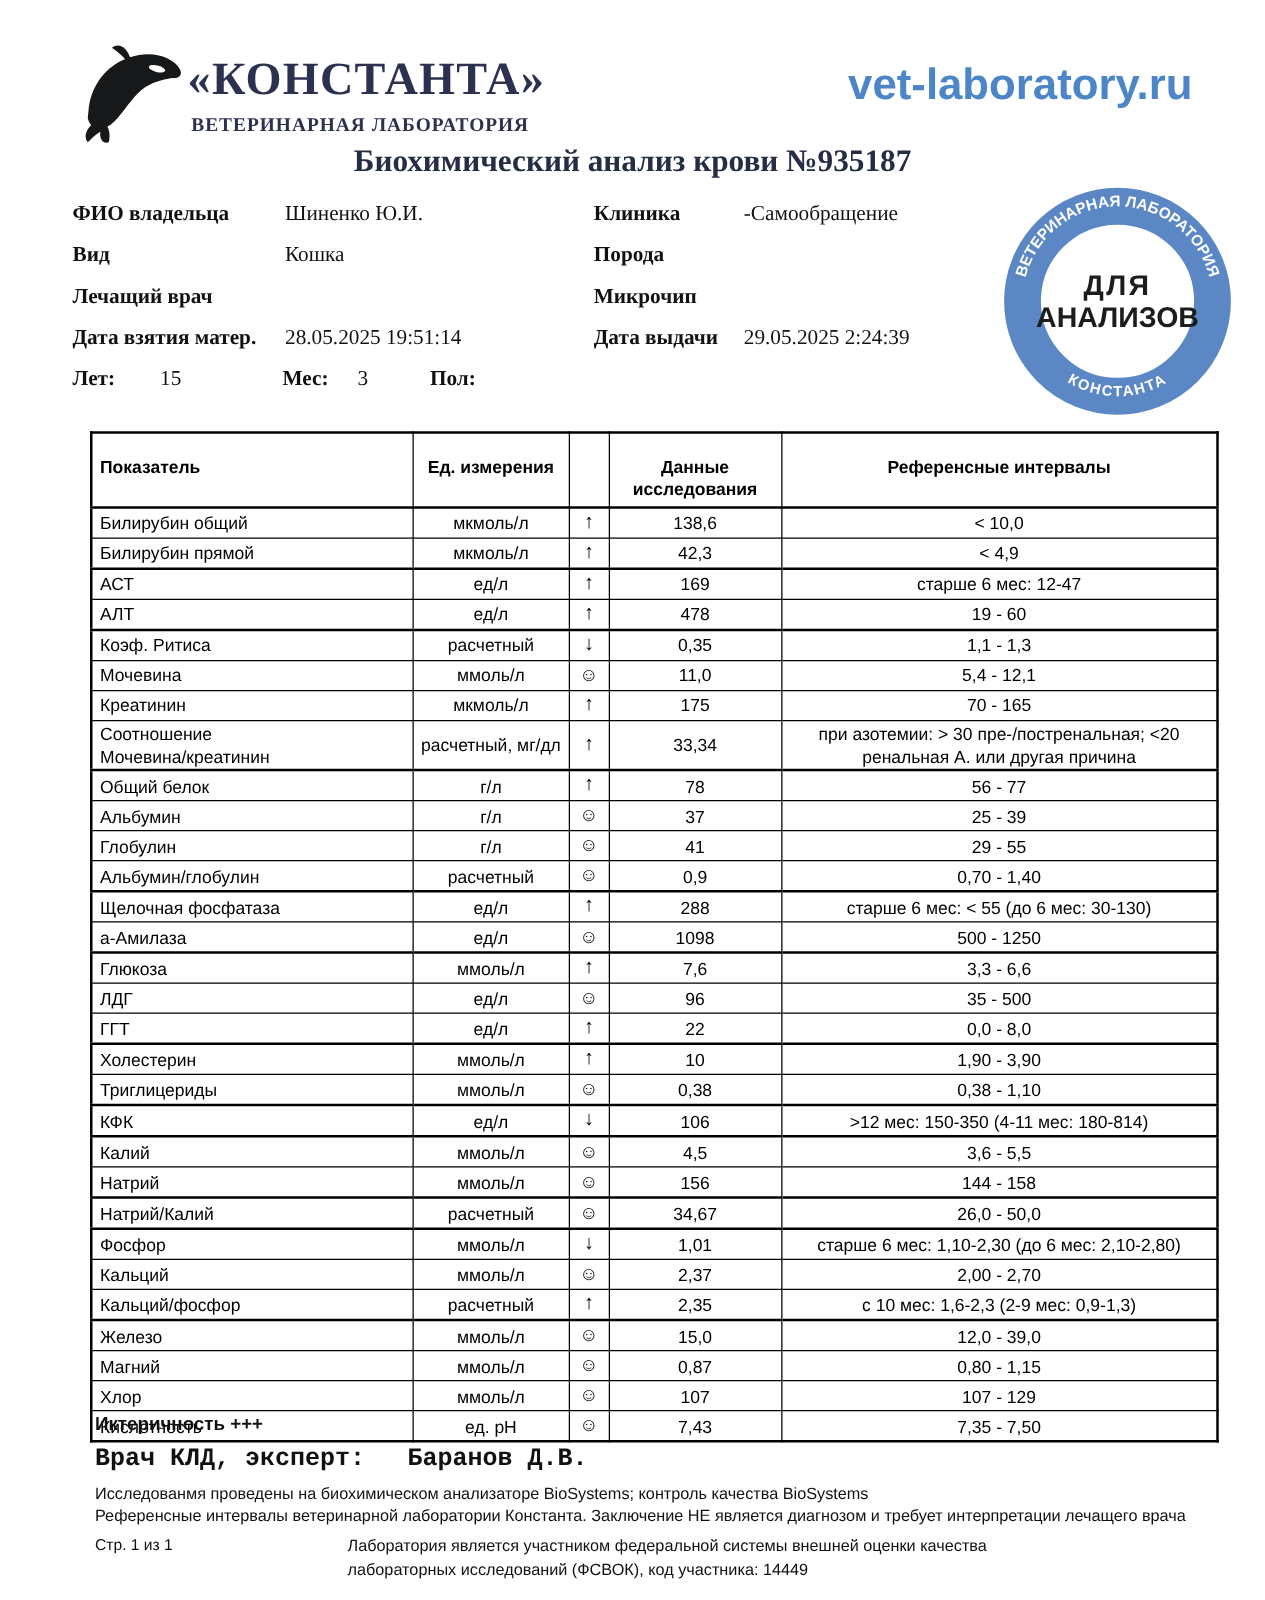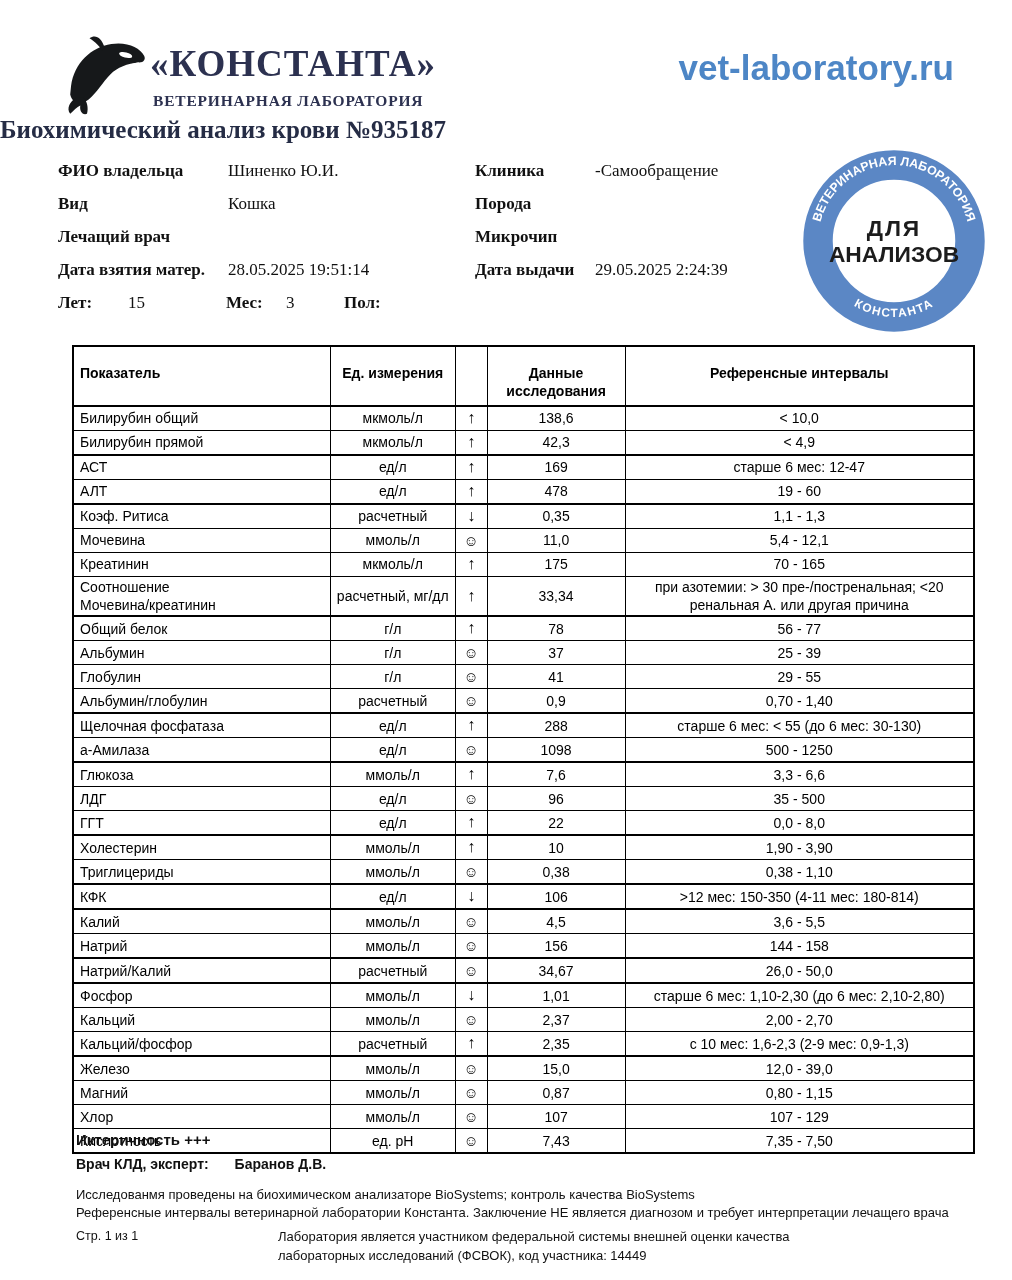--- a/index.html
+++ b/index.html
@@ -7,21 +7,21 @@
         font-family:"Liberation Serif",serif;color:#111;}
 
   
   .logo{position:absolute;left:64px;top:34px;width:88px;height:84px;}
   .brand-name{position:absolute;left:150px;top:42px;font-size:37px;font-weight:bold;
               color:#2c3150;letter-spacing:1px;}
   .brand-sub{position:absolute;left:153px;top:92px;font-size:15.5px;font-weight:bold;
              color:#2c3150;letter-spacing:0.8px;}
   .website{position:absolute;right:58px;top:48px;font-family:"Liberation Sans",sans-serif;
            font-weight:bold;font-size:35px;color:#4d86c6;text-align:right;}
-  .doc-title{position:absolute;left:0;top:116px;width:100%;
+  .doc-title{position:absolute;left:0;top:116px;width:100%;text-align:center;
              font-size:25px;font-weight:bold;color:#252c45;}
 
   
   .info-left{position:absolute;left:58px;top:161px;width:395px;font-size:17px;}
   .info-right{position:absolute;left:475px;top:161px;width:330px;font-size:17px;}
   .info-row{display:flex;height:33px;align-items:flex-start;}
   .info-label{font-weight:bold;flex:0 0 170px;}
   .info-right .info-label{flex:0 0 120px;}
   .age-row{display:flex;height:33px;}
   .age-row .lbl{font-weight:bold;}
@@ -43,21 +43,21 @@
   table.lab td.c-name{text-align:left;margin-left:33px;}
   table.lab tr.thick td{border-bottom:2.4px solid #000;}
   td.c-flag{padding:0;}
   .flag{display:block;text-align:center;}
   .flag.up,.flag.down{font-weight:bold;font-size:16px;}
   .flag.ok{font-size:15px;}
 
   
   .fs{font-family:"Liberation Sans",sans-serif;}
   .icterus{position:absolute;left:76px;top:1131px;font-size:15px;font-weight:bold;}
-  .doctor{position:absolute;left:76px;top:1156px;font-size:14px;font-weight:bold;}
+  .doctor{position:absolute;left:76px;top:1156px;font-size:20px;font-weight:bold;font-family:Liberation Mono, monospace;}
   .doctor .nm{margin-left:22px;}
   .note1{position:absolute;left:76px;top:1187px;font-size:13px;}
   .note2{position:absolute;left:76px;top:1205px;font-size:13px;}
   .pagenum{position:absolute;left:76px;top:1229px;font-size:12.5px;}
   .fsvok{position:absolute;left:278px;top:1227px;font-size:13px;line-height:19px;}
 </style>
 </head>
 <body>
 
 <div class="page">

